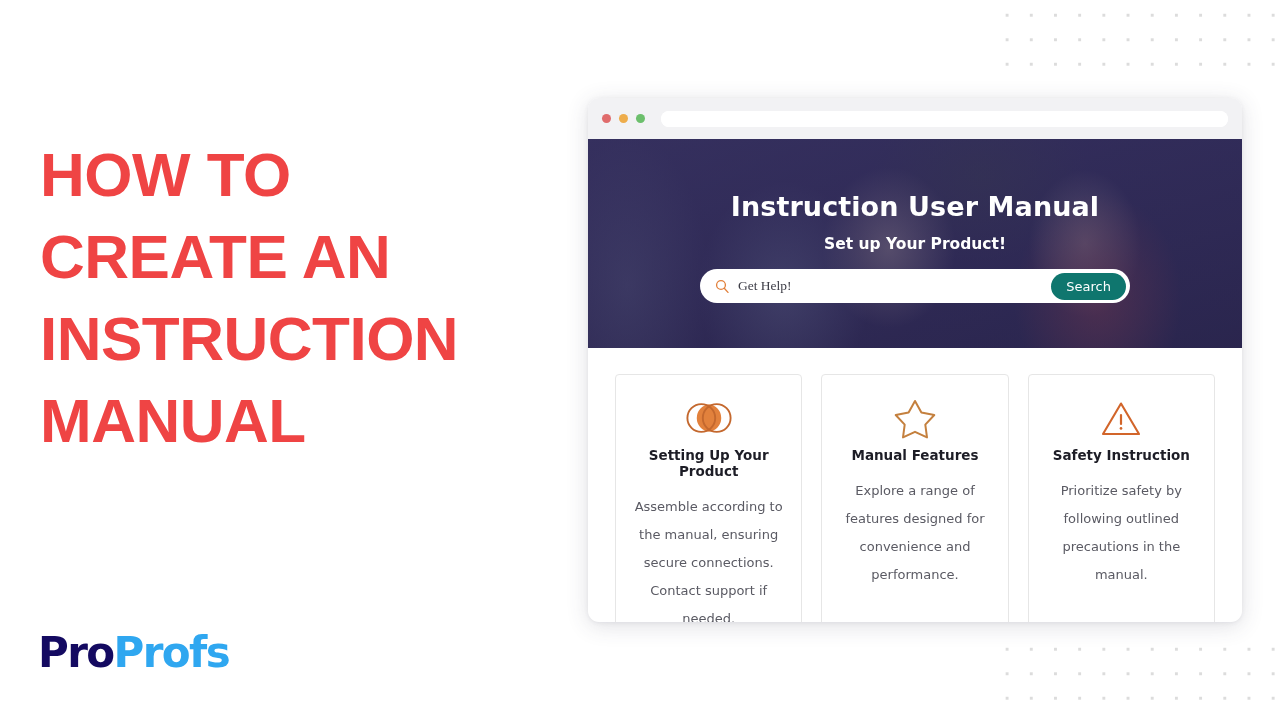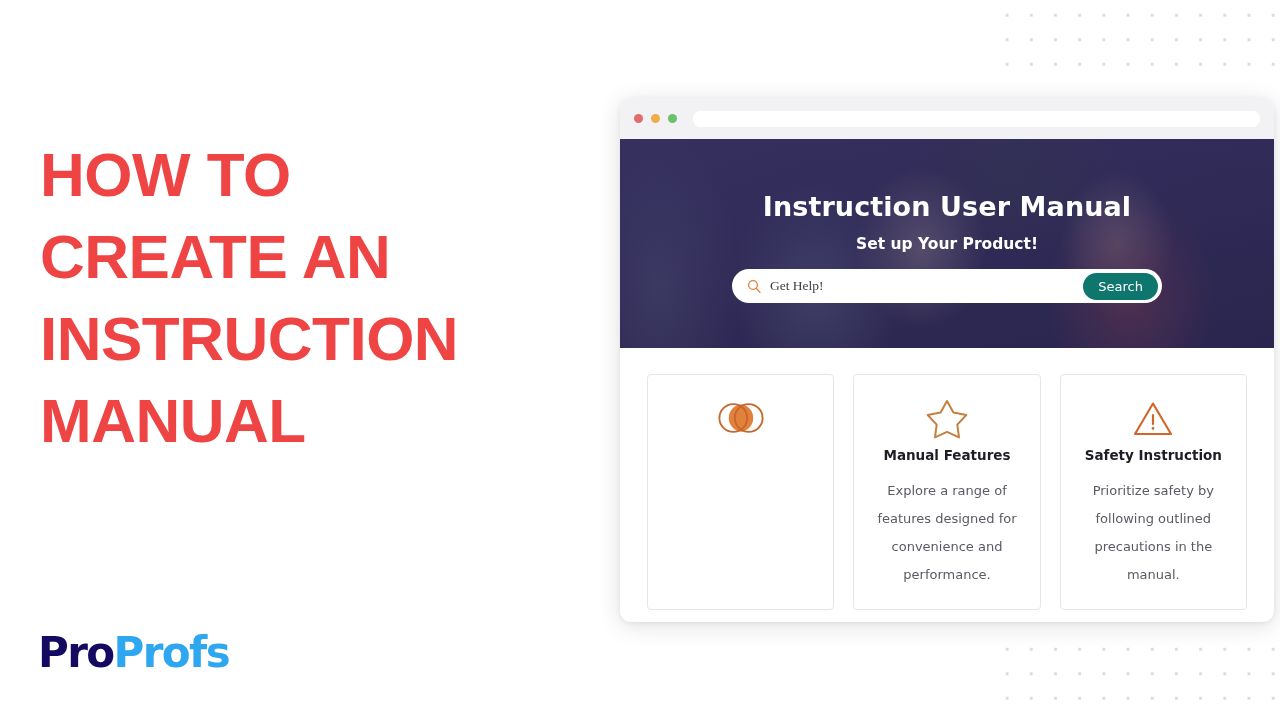--- a/index.html
+++ b/index.html
@@ -62,21 +62,21 @@
     letter-spacing: -1.6px;
     font-family: "DejaVu Sans", sans-serif;
     line-height: 1;
   }
   #logo .pro-dark { color: #140a61; }
   #logo .pro-light { color: #2fa7f0; }
 
   
   #browser-window {
     position: absolute;
-    left: 620px;
+    left: 588px;
     top: 98px;
     width: 654px;
     height: 524px;
     background: #ffffff;
     border-radius: 11px;
     box-shadow: 0 4px 22px rgba(60, 60, 90, 0.16), 0 1px 4px rgba(60,60,90,0.08);
     overflow: hidden;
   }
 
   #browser-chrome {
@@ -297,20 +297,22 @@
   <div id="cards">
 
     <div class="card">
       <div class="card-icon">
         <svg width="54" height="40" viewBox="0 0 54 40">
           <path d="M27 6.2 a13.9 13.9 0 0 0 0 27.6 a13.9 13.9 0 0 0 0 -27.6 z" fill="#e2813c"></path>
           <circle cx="19.3" cy="20" r="13.9" fill="none" stroke="#c4682e" stroke-width="1.9"></circle>
           <circle cx="34.7" cy="20" r="13.9" fill="none" stroke="#c4682e" stroke-width="1.9"></circle>
         </svg>
       </div>
+      <p class="card-title">Setting Up Your Product</p>
+      <p class="card-text">Assemble according to the manual, ensuring secure connections. Contact support if needed.</p>
     </div>
 
     <div class="card">
       <div class="card-icon">
         <svg width="44" height="42" viewBox="0 0 44 42">
           <path d="M22 4 L28.4 15.6 L41.3 18 L32.3 27.6 L34 40.4 L22 34.8 L10 40.4 L11.7 27.6 L2.7 18 L15.6 15.6 Z" fill="none" stroke="#c4803e" stroke-width="2" stroke-linejoin="round"></path>
         </svg>
       </div>
       <p class="card-title">Manual Features</p>
       <p class="card-text">Explore a range of features designed for convenience and performance.</p>

